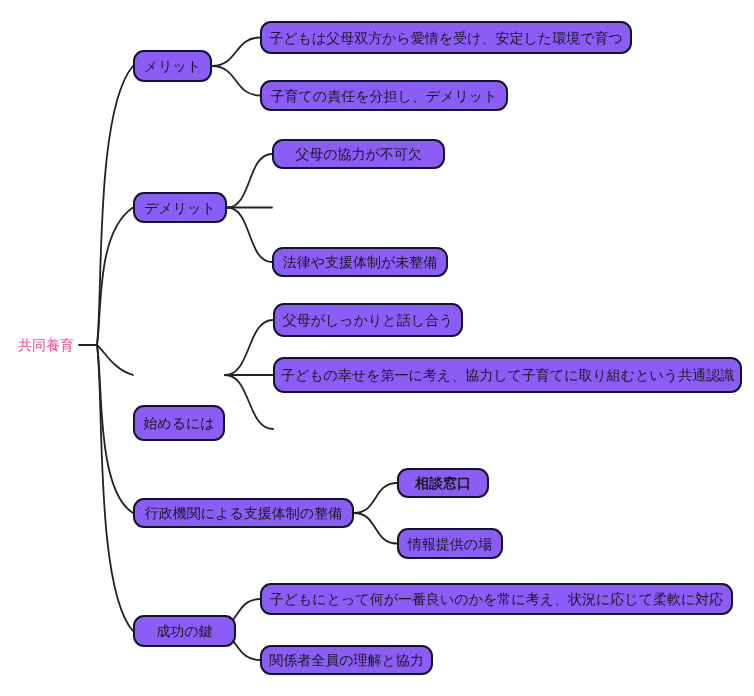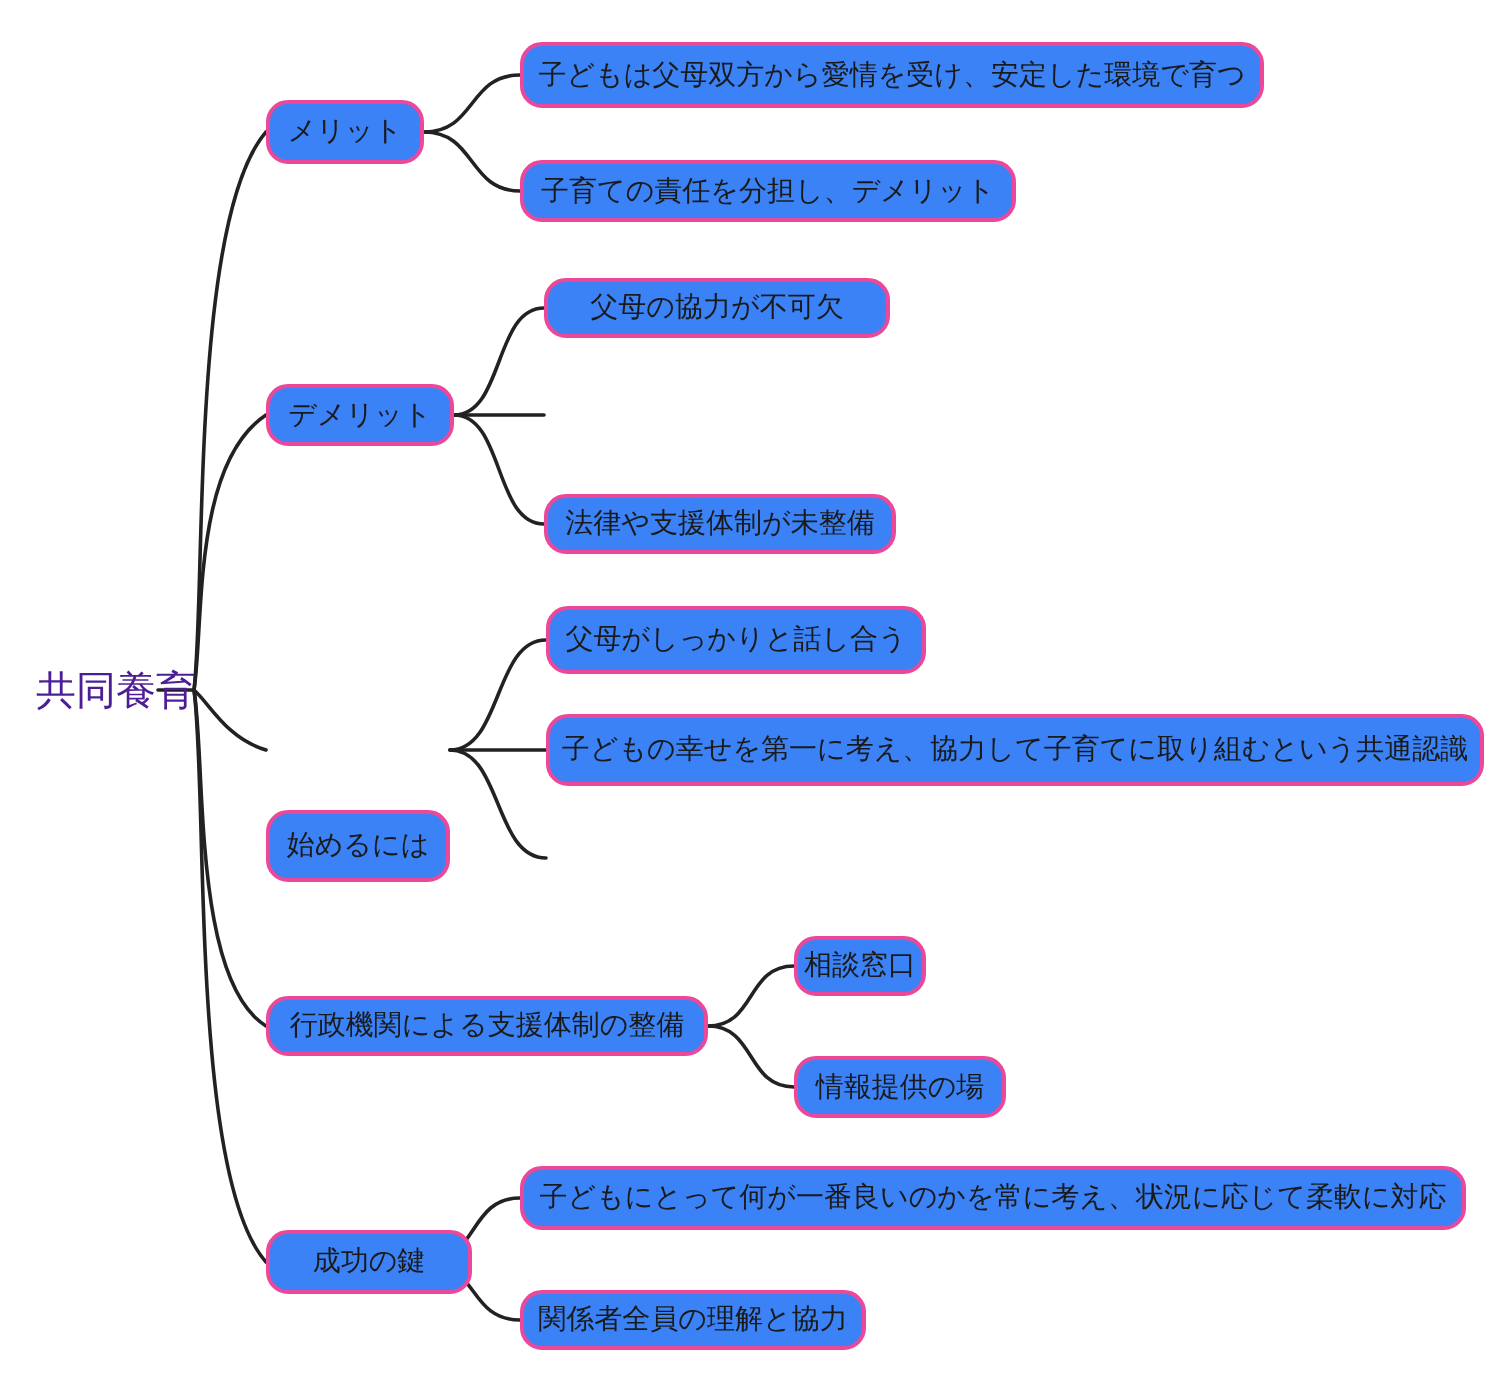--- a/index.html
+++ b/index.html
@@ -8,57 +8,57 @@
     width:754px;height:696px;
     background:#ffffff;
     font-family:"DejaVu Sans","Liberation Sans",sans-serif;
     overflow:hidden;
   }
   .edges{position:absolute;left:0;top:0;width:754px;height:696px;}
   .edges path, .edges line{stroke:#222222;stroke-width:1.8;fill:none;stroke-linecap:round;}
   .node{
     position:absolute;
     box-sizing:border-box;
-    background:#3b82f6;
-    border:2px solid #ec4899;
+    background:#8b5cf6;
+    border:2px solid #0f172a;
     border-radius:11px;
     color:#1a1a1a;
     font-size:14px;
     line-height:1;
     display:flex;
     align-items:center;
     justify-content:center;
     white-space:nowrap;
     overflow:hidden;
   }
   .rootlabel{
     position:absolute;
-    color:#4c1d95;
-    font-size:20px;
+    color:#ec4899;
+    font-size:14px;
     line-height:18px;
     display:flex;
     align-items:center;
     white-space:nowrap;
   }
   
   .b1{left:133px;top:50px;width:79px;height:32px;}
   .b2{left:133px;top:192px;width:94px;height:31px;}
   .b3{left:133px;top:357px;width:92px;height:36px;margin-top:48px;}
   .b4{left:133px;top:498px;width:221px;height:30px;}
   .b5{left:133px;top:615px;width:103px;height:32px;}
   
   .l1a{left:260px;top:21px;width:372px;height:33px;}
   .l1b{left:260px;top:80px;width:248px;height:31px;}
   .l2a{left:272px;top:139px;width:173px;height:30px;}
   .l2b{left:272px;top:192px;width:291px;height:31px;}
   .l2c{left:272px;top:247px;width:176px;height:30px;}
   .l3a{left:273px;top:303px;width:190px;height:34px;}
   .l3b{left:273px;top:357px;width:469px;height:36px;}
   .l3c{left:273px;top:413px;width:165px;height:32px;}
-  .l4a{left:397px;top:468px;width:66px;height:30px;}
+  .l4a{left:397px;top:468px;width:92px;height:30px;font-weight:bold;}
   .l4b{left:397px;top:528px;width:106px;height:31px;}
   .l5a{left:260px;top:583px;width:473px;height:32px;}
   .l5b{left:260px;top:645px;width:173px;height:30px;}
   .root{left:18px;top:336px;height:18px;}
 </style>
 </head>
 <body>
 
 <div class="canvas">
 

